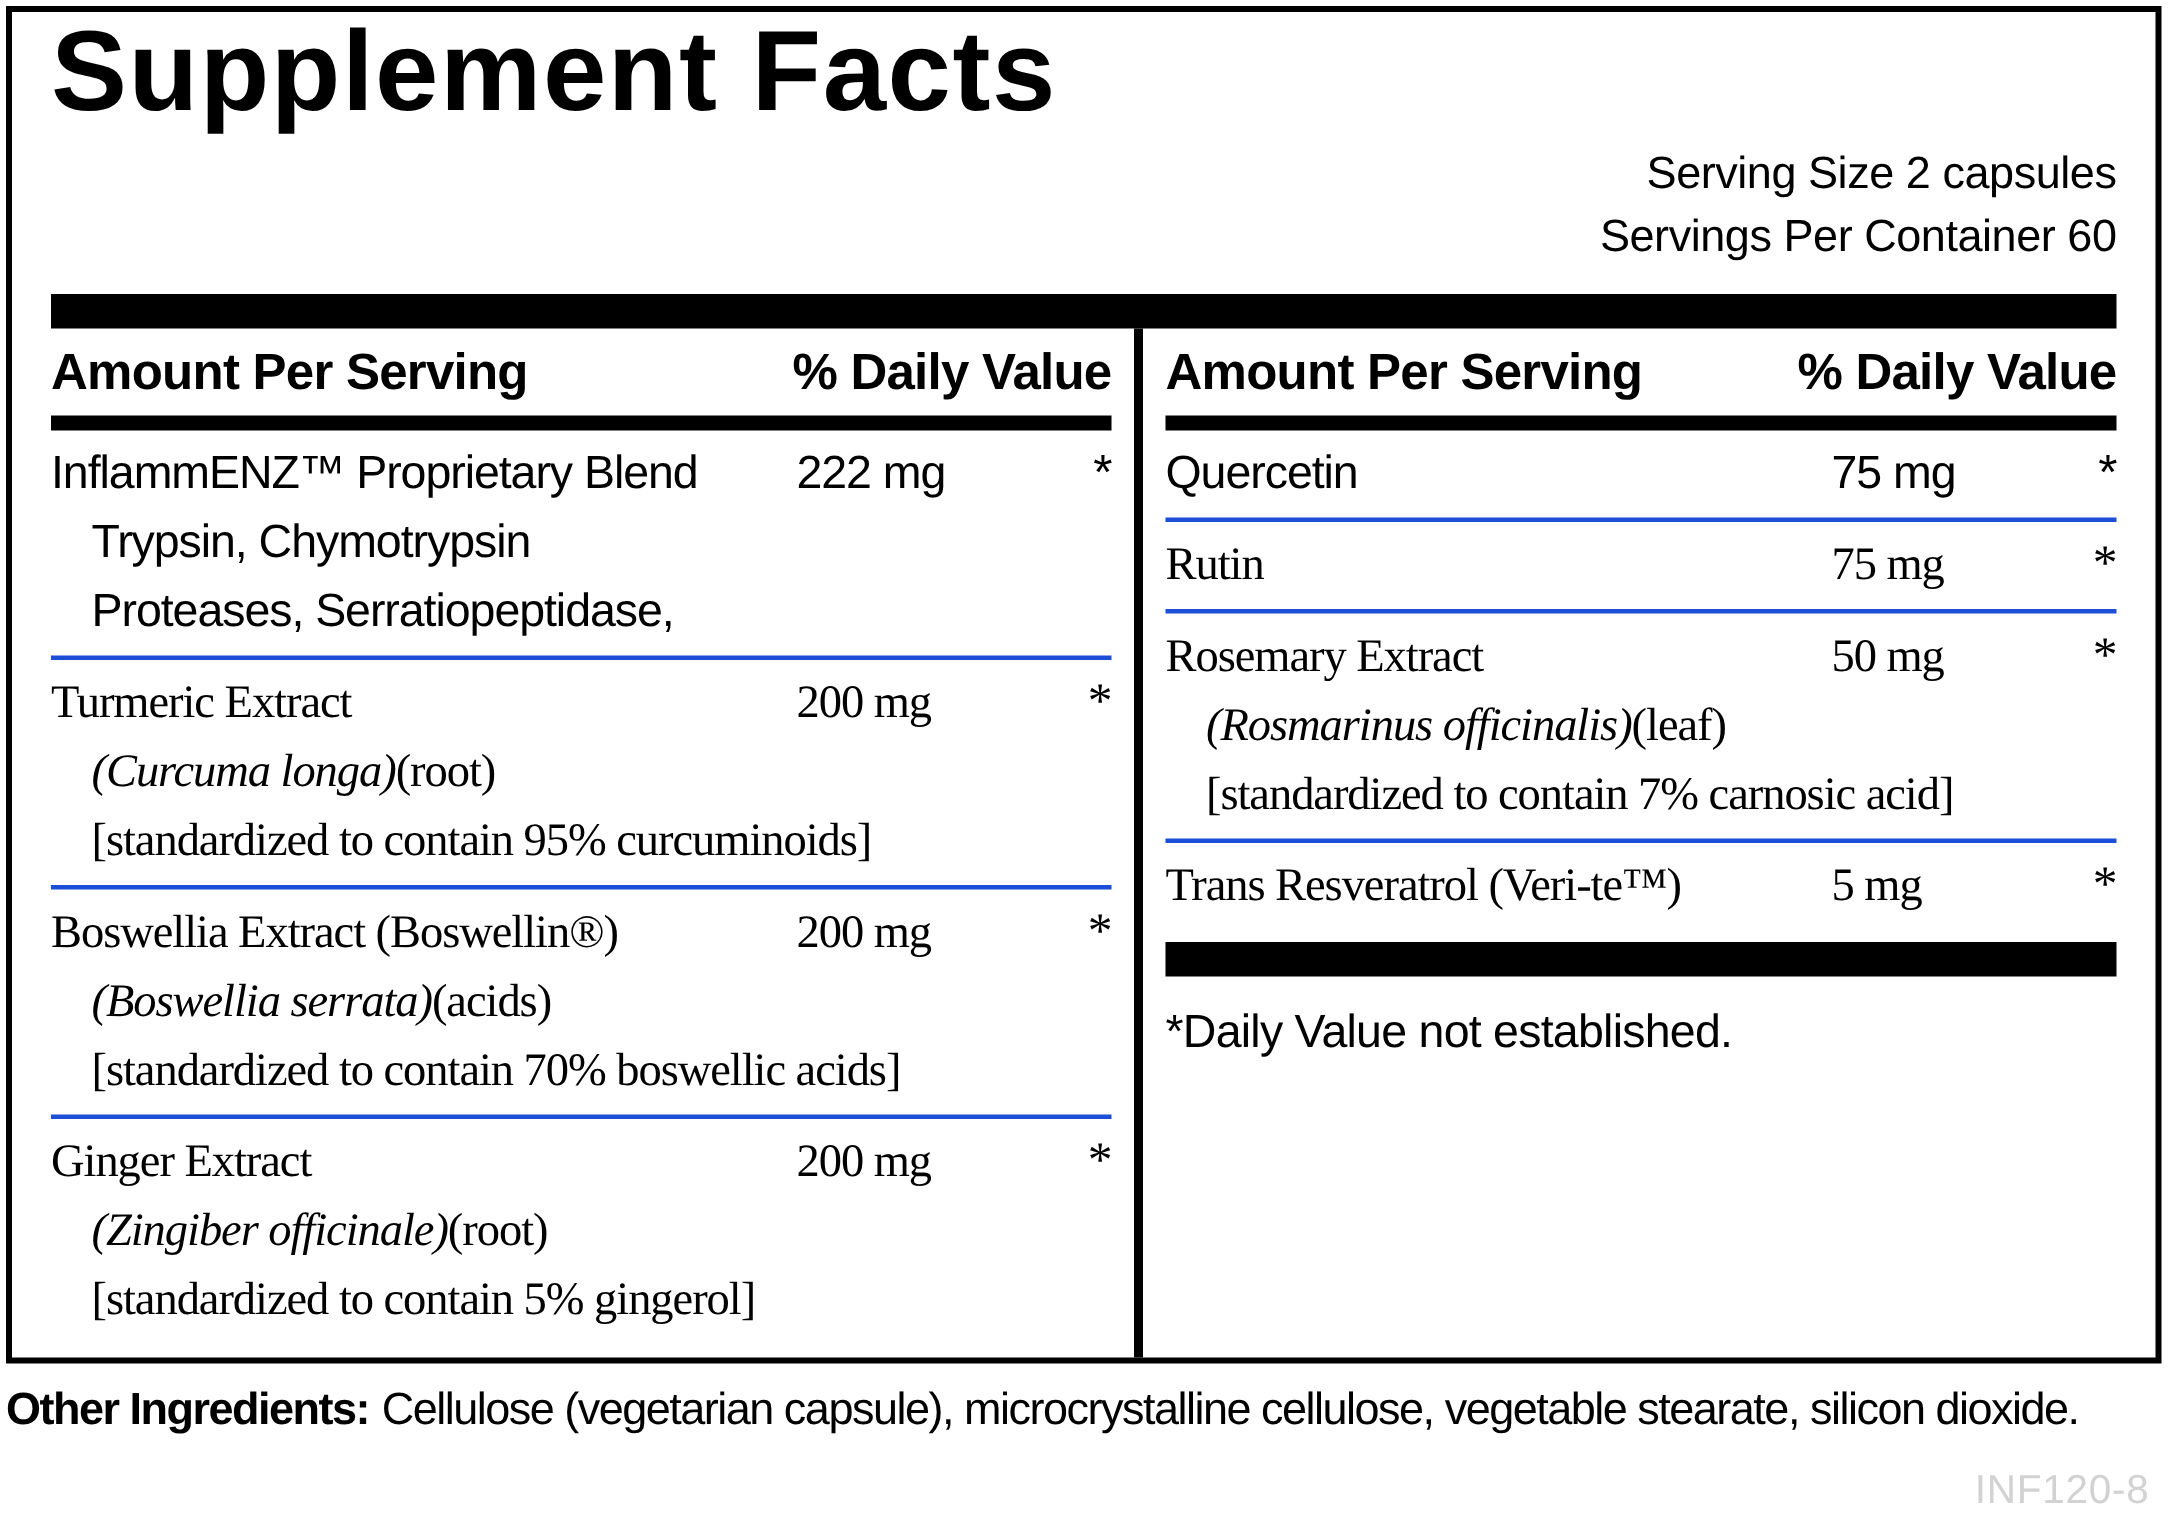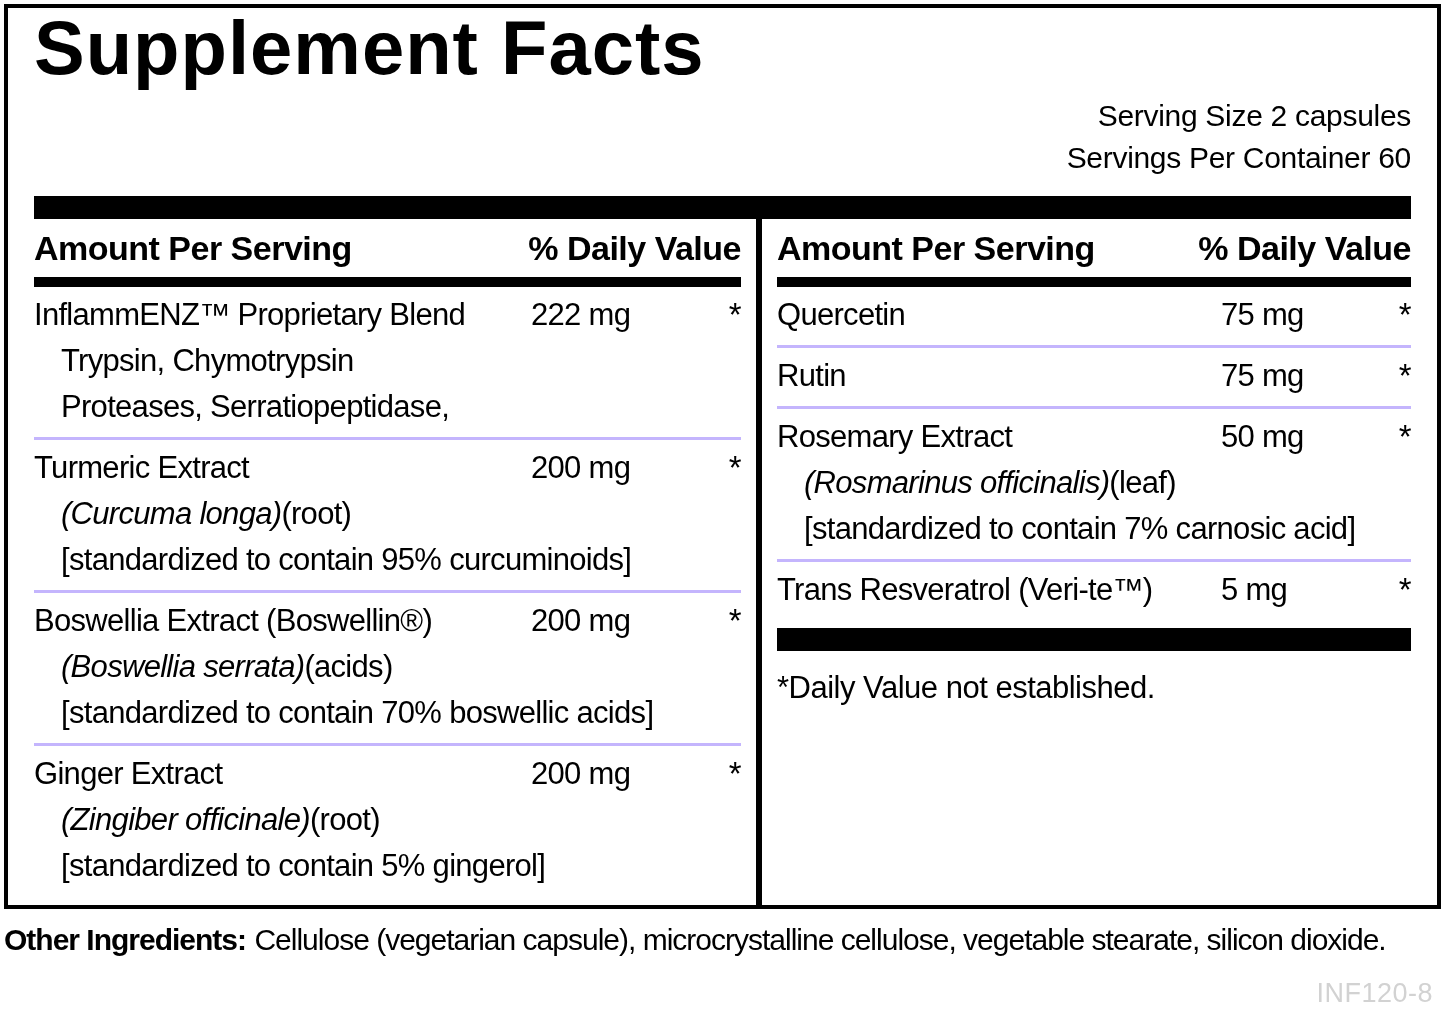--- a/index.html
+++ b/index.html
@@ -41,21 +41,21 @@
   .col-right { flex: 1; }
 
   .col-header {
     display: flex; justify-content: space-between; align-items: flex-end;
     font-weight: bold; font-size: 34px; letter-spacing: -0.5px;
     padding: 9px 0 9px; line-height: 40px; white-space: nowrap;
   }
   .header-bar { height: 10px; background: #000; flex: none; }
 
   .ing-row { padding: 5px 0 7px; }
-  .ing-row + .ing-row { border-top: 3px solid #c4b5fd; }
+  .ing-row + .ing-row { border-top: 3px solid #1d4ed8; font-family: Liberation Serif, serif; }
 
   .main-line {
     display: flex; align-items: center;
     font-size: 31px; letter-spacing: -0.7px; line-height: 46px;
     white-space: nowrap;
   }
   .ing-name { flex: 1; min-width: 0; }
   .ing-amount { width: 170px; flex: none; text-align: left; }
   .col-right .ing-amount { width: 150px; }
   .ing-dv { width: 40px; flex: none; text-align: right; font-size: 33px; }

